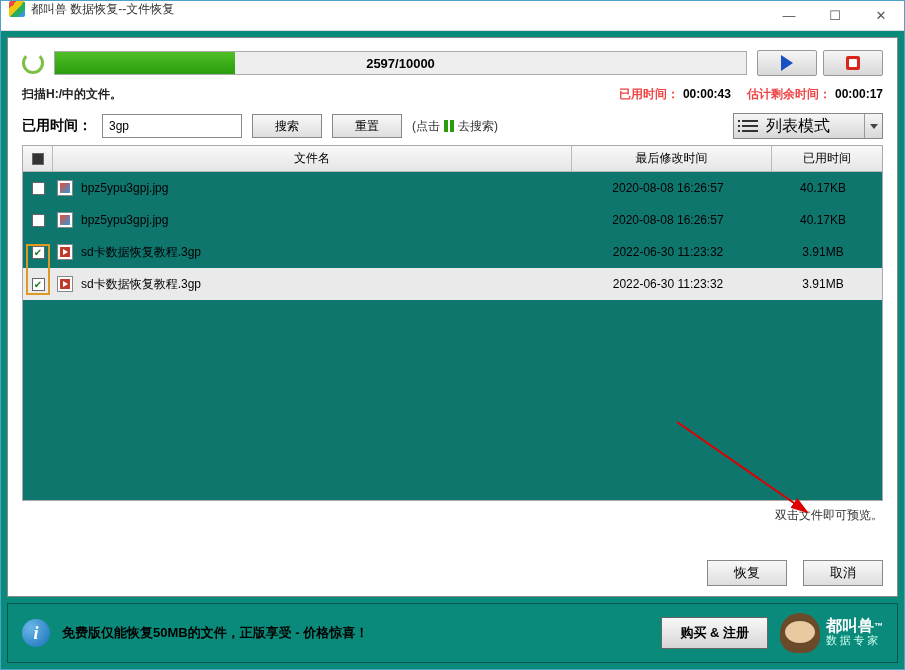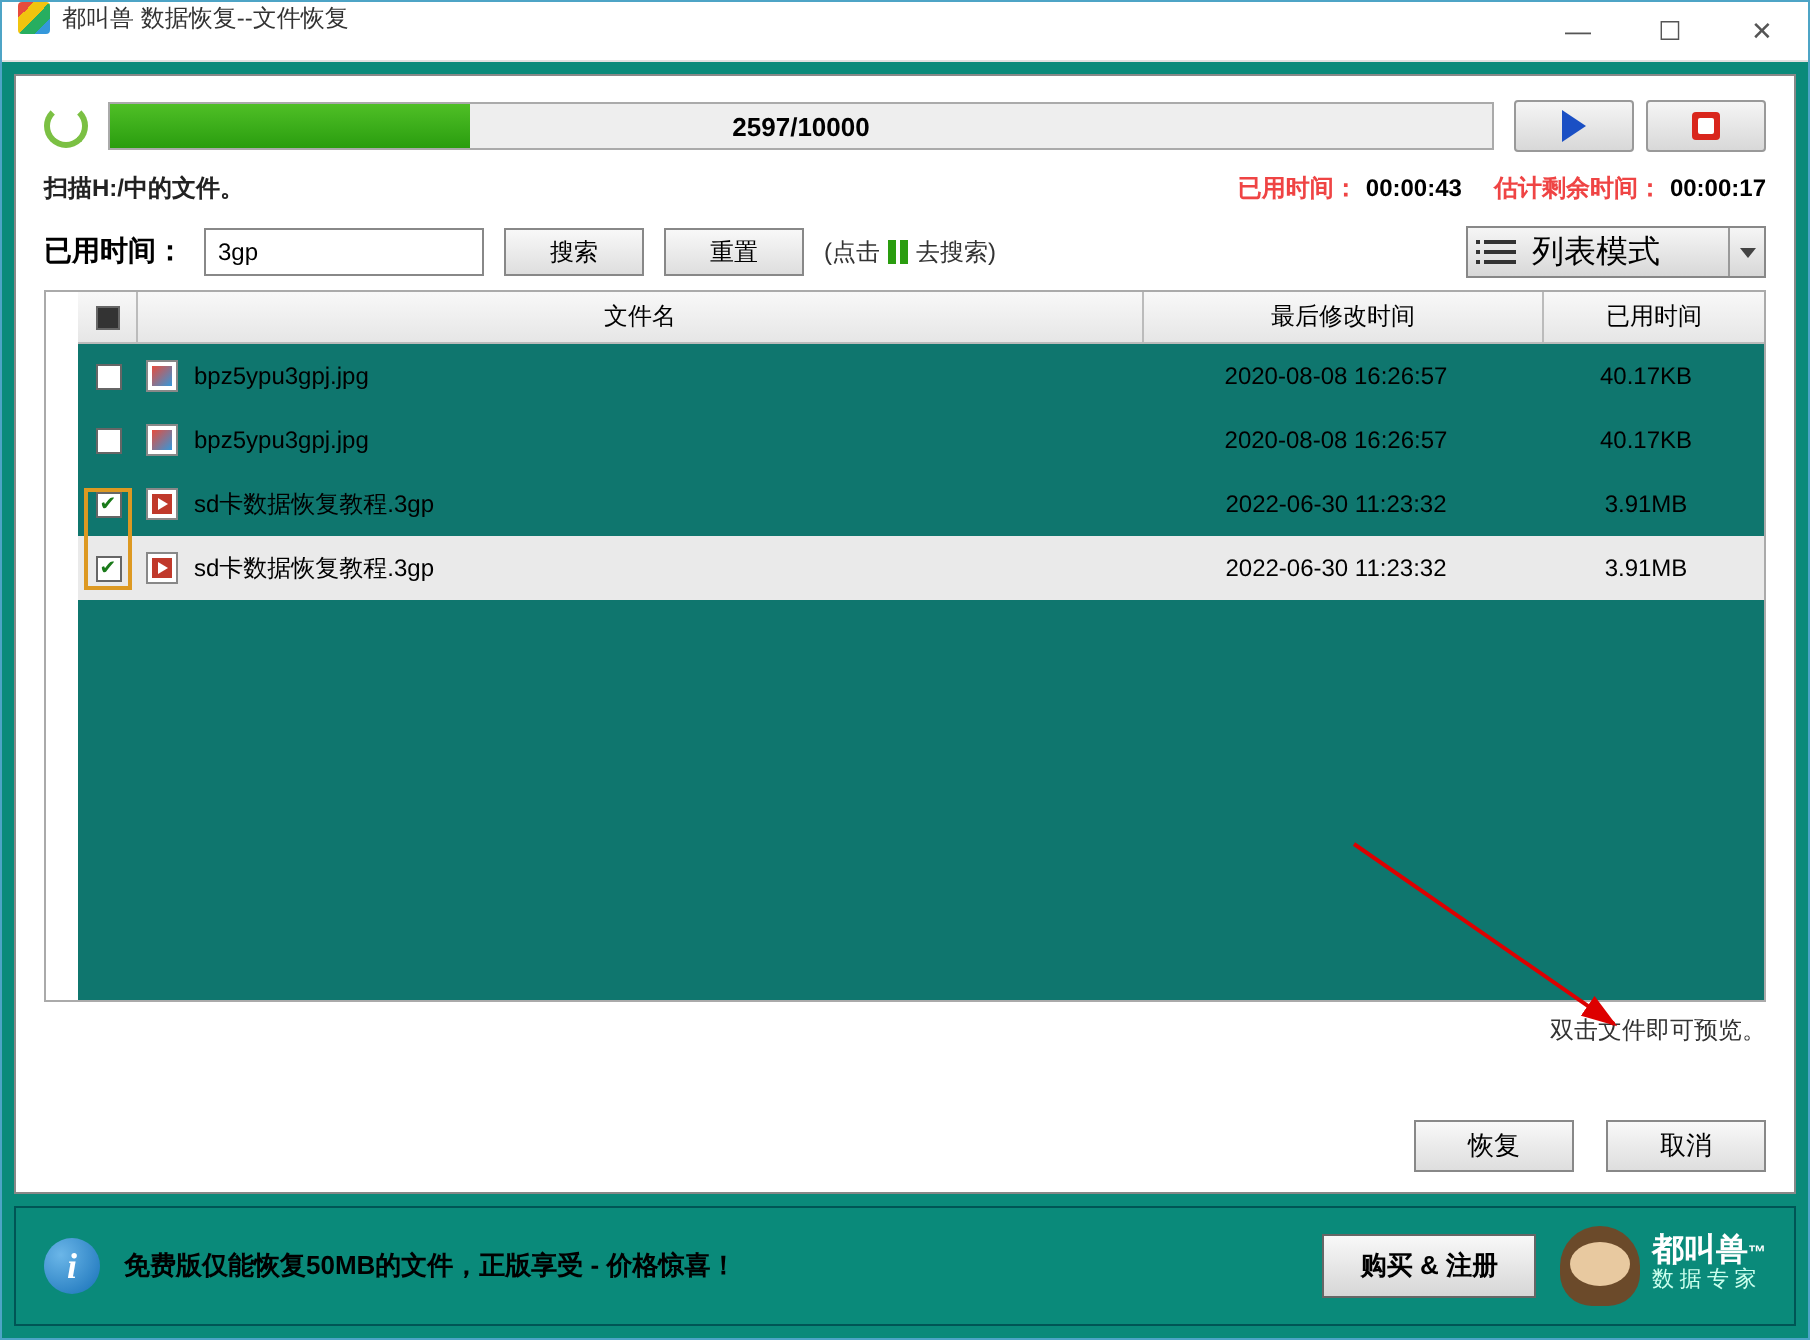--- a/index.html
+++ b/index.html
@@ -39,21 +39,21 @@
 .small-btn { height: 24px; padding: 0 22px; background: linear-gradient(#f8f8f8,#dedede); border: 1px solid #888; font-size: 12px; cursor: pointer; }
 .hint { font-size: 12px; color: #333; display: flex; align-items: center; gap: 4px; }
 .pause-mini { display: inline-flex; gap: 2px; }
 .pause-mini span { width: 4px; height: 12px; background: #2a9d0f; }
 .view-mode { margin-left: auto; width: 150px; height: 26px; background: linear-gradient(#f5f5f5,#d8d8d8); border: 1px solid #888; display: flex; align-items: center; padding: 0 8px; gap: 8px; position: relative; }
 .list-icon { width: 16px; height: 12px; background: repeating-linear-gradient(#333 0 2px, transparent 2px 5px); position: relative; }
 .list-icon::before { content:''; position:absolute; left:-4px; top:0; bottom:0; width:2px; background: repeating-linear-gradient(#333 0 2px, transparent 2px 5px);}
 .view-mode .dd { position: absolute; right: 0; top: 0; bottom: 0; width: 18px; border-left: 1px solid #999; display: flex; align-items: center; justify-content: center; }
 .dd-arrow { width: 0; height: 0; border-left: 4px solid transparent; border-right: 4px solid transparent; border-top: 5px solid #444; }
 
-.table-wrap { flex: 1; border: 1px solid #aaa; display: flex; flex-direction: column; min-height: 0; padding-left: 16px; }
+.table-wrap { flex: 1; border: 1px solid #aaa; display: flex; flex-direction: column; min-height: 0; }
 .thead { display: flex; background: linear-gradient(#f8f8f8,#e6e6e6); border-bottom: 1px solid #bbb; height: 26px; font-size: 12px; }
 .th { border-right: 1px solid #bbb; display: flex; align-items: center; justify-content: center; padding: 0 6px; }
 .th-check { width: 30px; justify-content: center; }
 .th-name { flex: 1; }
 .th-date { width: 200px; }
 .th-size { width: 110px; border-right: none; }
 .check-all { width: 12px; height: 12px; border: 1px solid #666; background: #333; }
 
 .tbody { flex: 1; overflow-y: auto; background: #0f766e; }
 .row { display: flex; align-items: center; height: 32px; font-size: 12px; padding-right: 4px; }

